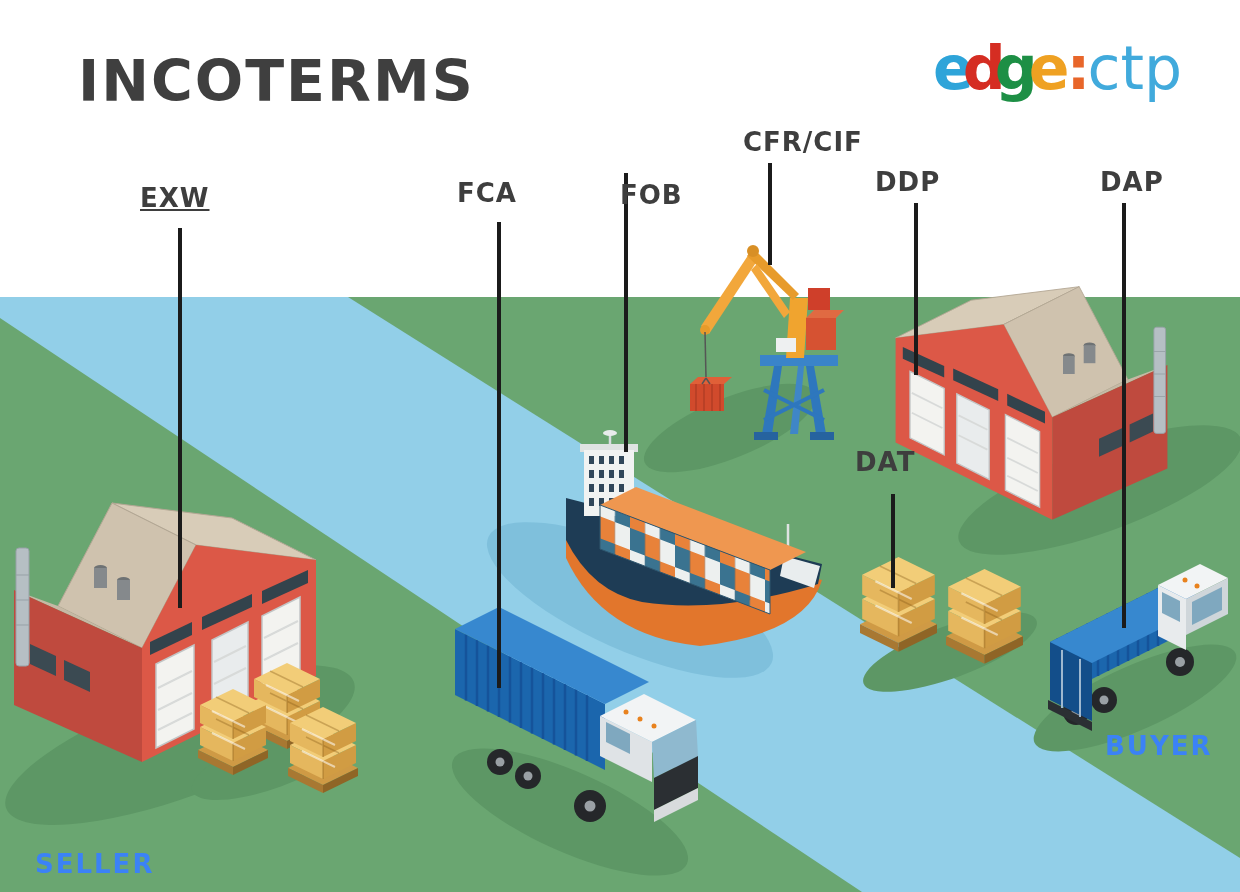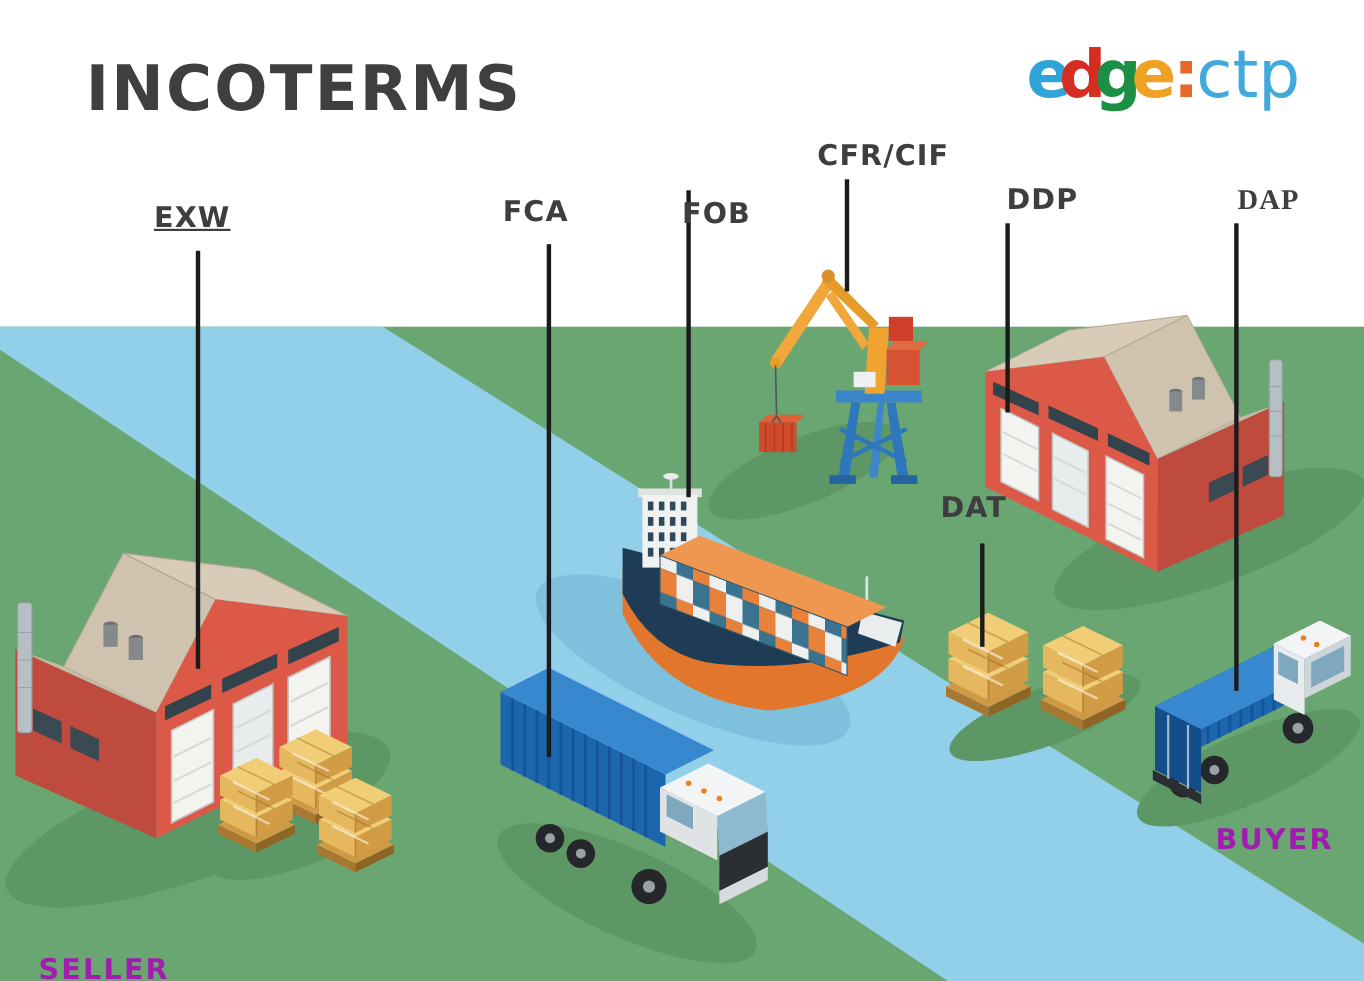--- a/index.html
+++ b/index.html
@@ -10,29 +10,29 @@
          letter-spacing:2px;color:#3f3f3f;}
   .logo{position:absolute;top:38px;right:58px;font-size:60px;font-weight:700;line-height:1;}
   .logo span{display:inline-block;}
   .lg-e1{color:#2ea4d9;}
   .lg-d{color:#d52d22;margin-left:-11px;}
   .lg-g{color:#1d8f45;margin-left:-11px;}
   .lg-e2{color:#efa122;margin-left:-9px;}
   .lg-col{color:#e8662a;margin-left:-3px;}
   .lg-ctp{color:#41aadc;margin-left:-3px;font-weight:400;}
   .term{position:absolute;font-size:26px;font-weight:700;letter-spacing:1px;color:#3e3e3e;white-space:nowrap;}
-  .party{position:absolute;font-size:26px;font-weight:700;letter-spacing:2px;color:#a21caf;margin-top:18px;}
+  .party{position:absolute;font-size:26px;font-weight:700;letter-spacing:2px;color:#3b82f6;}
   .leader{position:absolute;width:4px;background:#1b1b1b;}
   .t-exw{left:140px;top:183px;text-decoration:underline;}   .l-exw{left:178px;top:228px;height:380px;}
   .t-fca{left:457px;top:178px;}   .l-fca{left:497px;top:222px;height:466px;}
   .t-fob{left:620px;top:137px;margin-top:43px;}   .l-fob{left:624px;top:173px;height:279px;}
   .t-cfr{left:743px;top:127px;}   .l-cfr{left:768px;top:163px;height:102px;}
-  .t-ddp{left:875px;top:167px;margin-left:40px;}   .l-ddp{left:914px;top:203px;height:172px;}
+  .t-ddp{left:875px;top:167px;}   .l-ddp{left:914px;top:203px;height:172px;}
   .t-dat{left:855px;top:447px;}   .l-dat{left:891px;top:494px;height:94px;}
-  .t-dap{left:1125px;top:167px;font-family:Liberation Serif, serif;}  .l-dap{left:1122px;top:203px;height:425px;}
+  .t-dap{left:1100px;top:167px;}  .l-dap{left:1122px;top:203px;height:425px;}
   .t-seller{left:35px;top:849px;}
   .t-buyer{left:1105px;top:731px;}
 </style>
 </head>
 <body>
 
 <div class="canvas">
 
   <svg class="scene" viewBox="0 0 1240 892" xmlns="http://www.w3.org/2000/svg">
     <defs>

